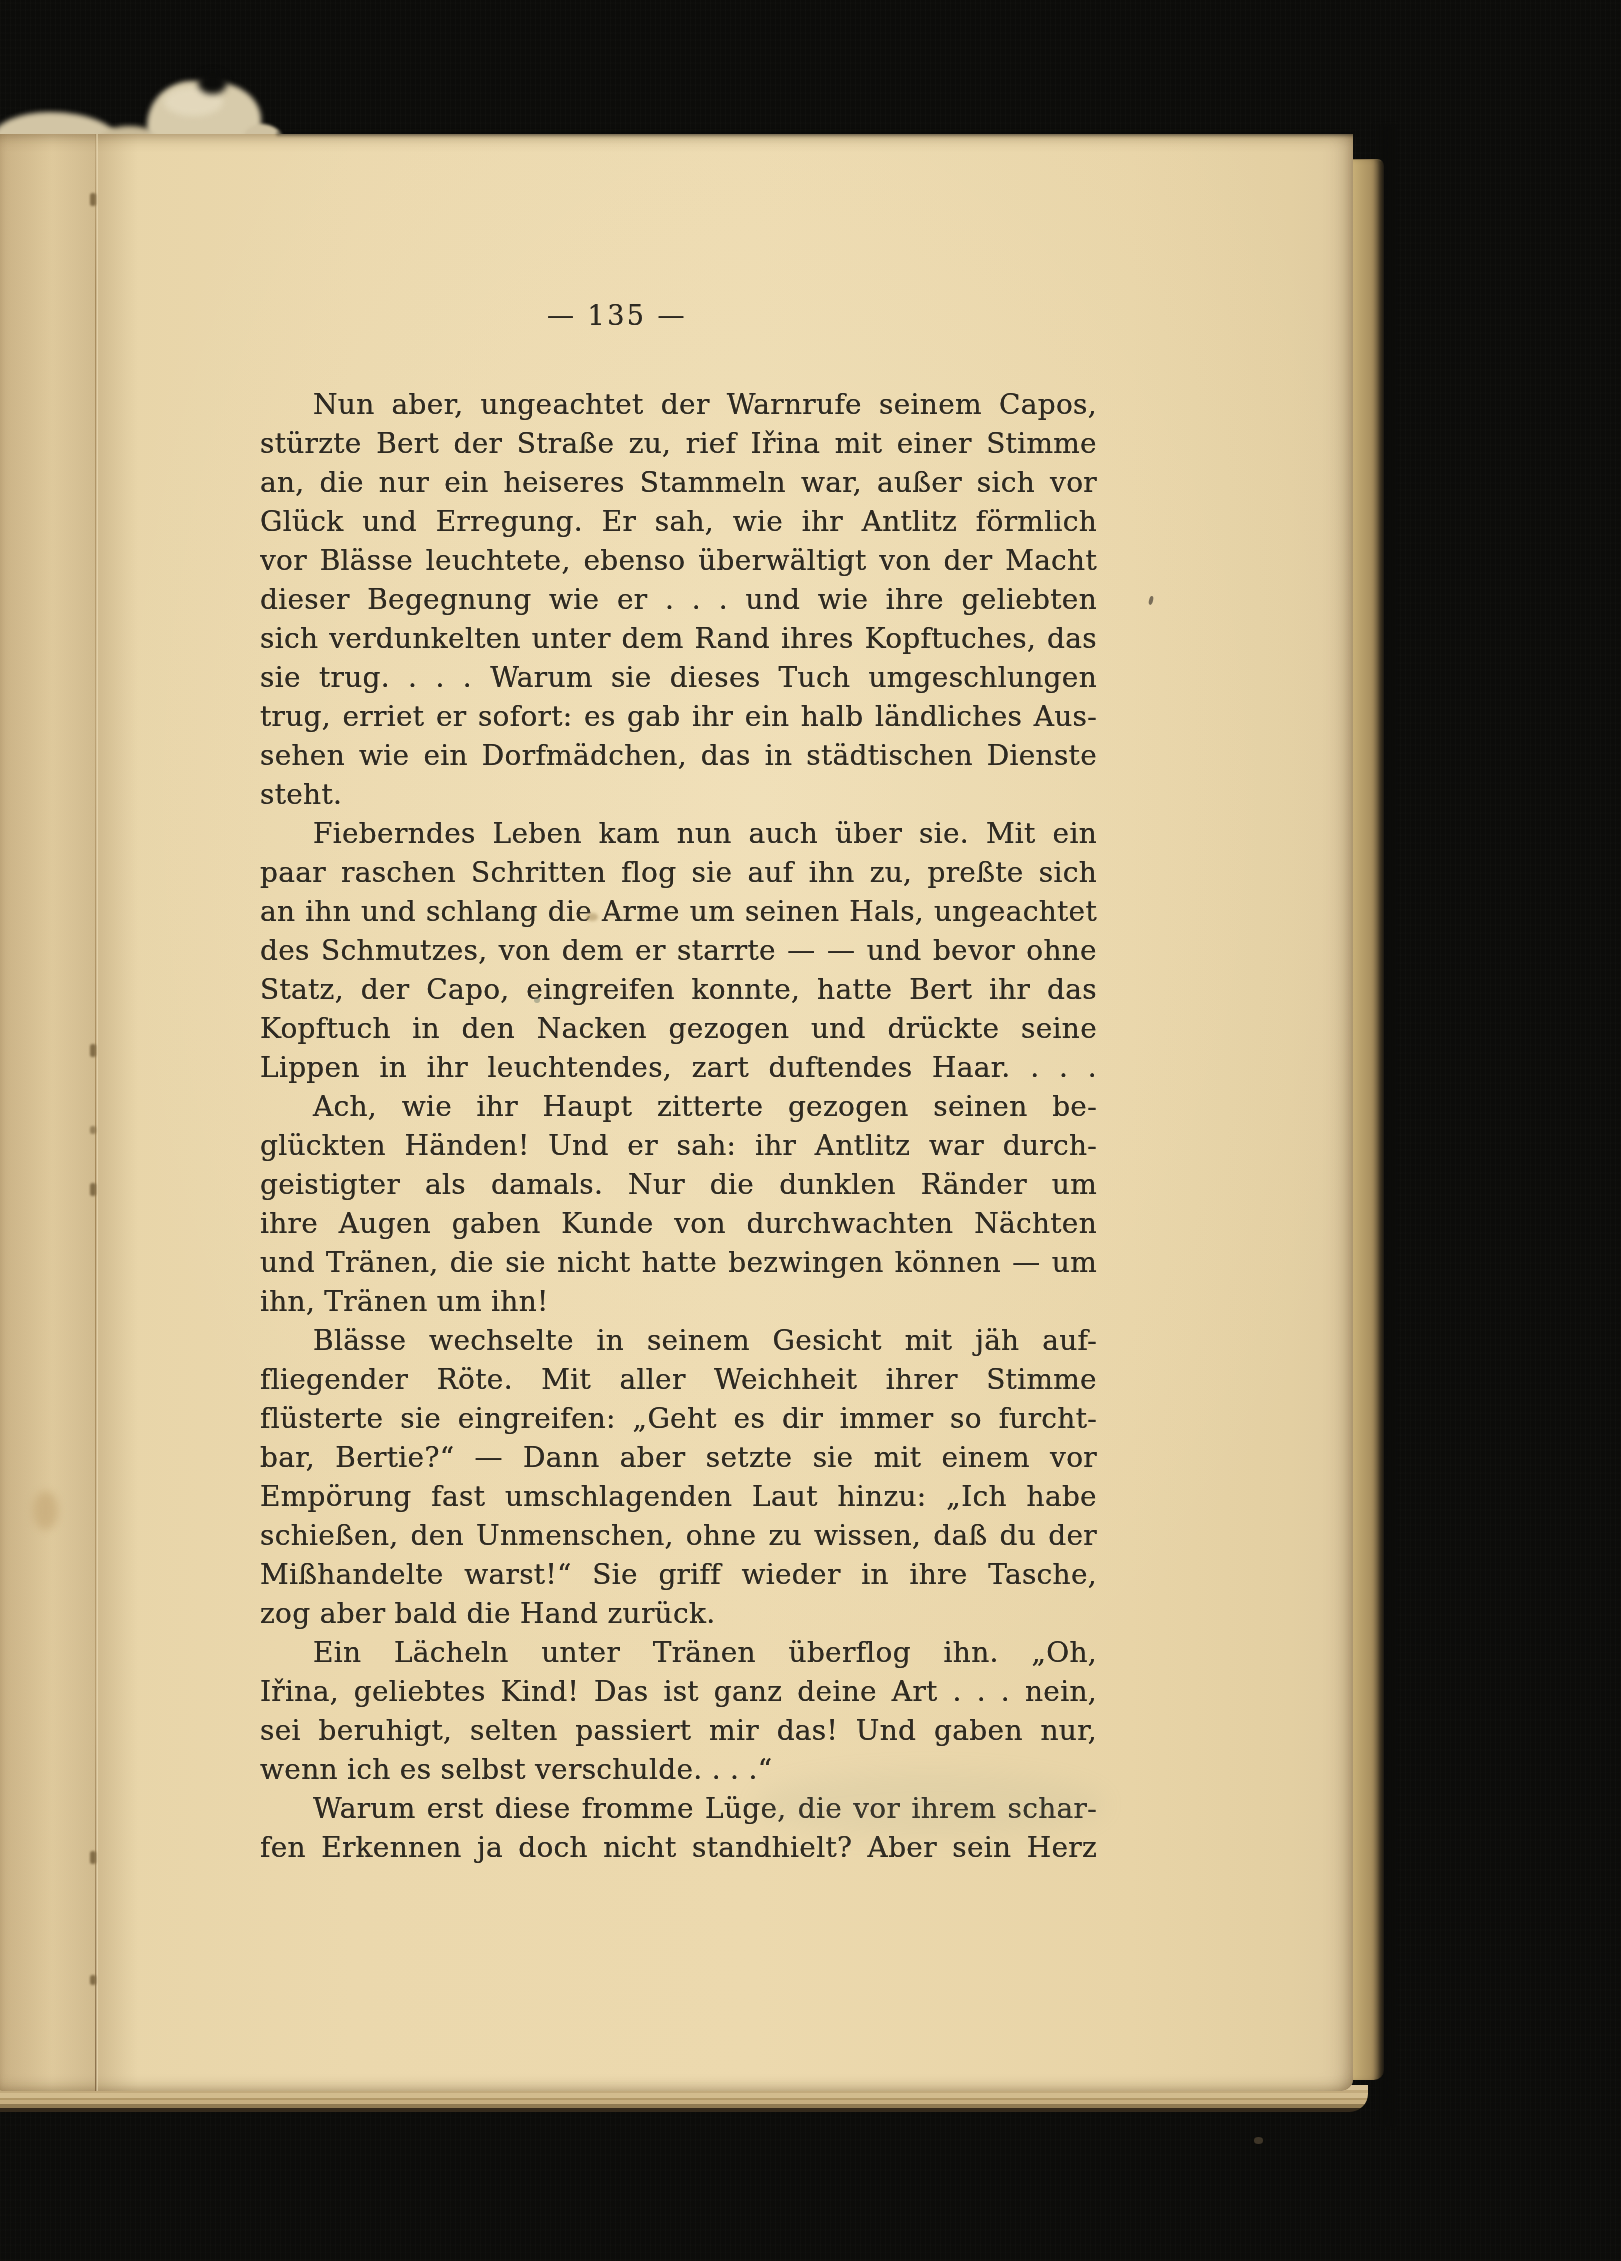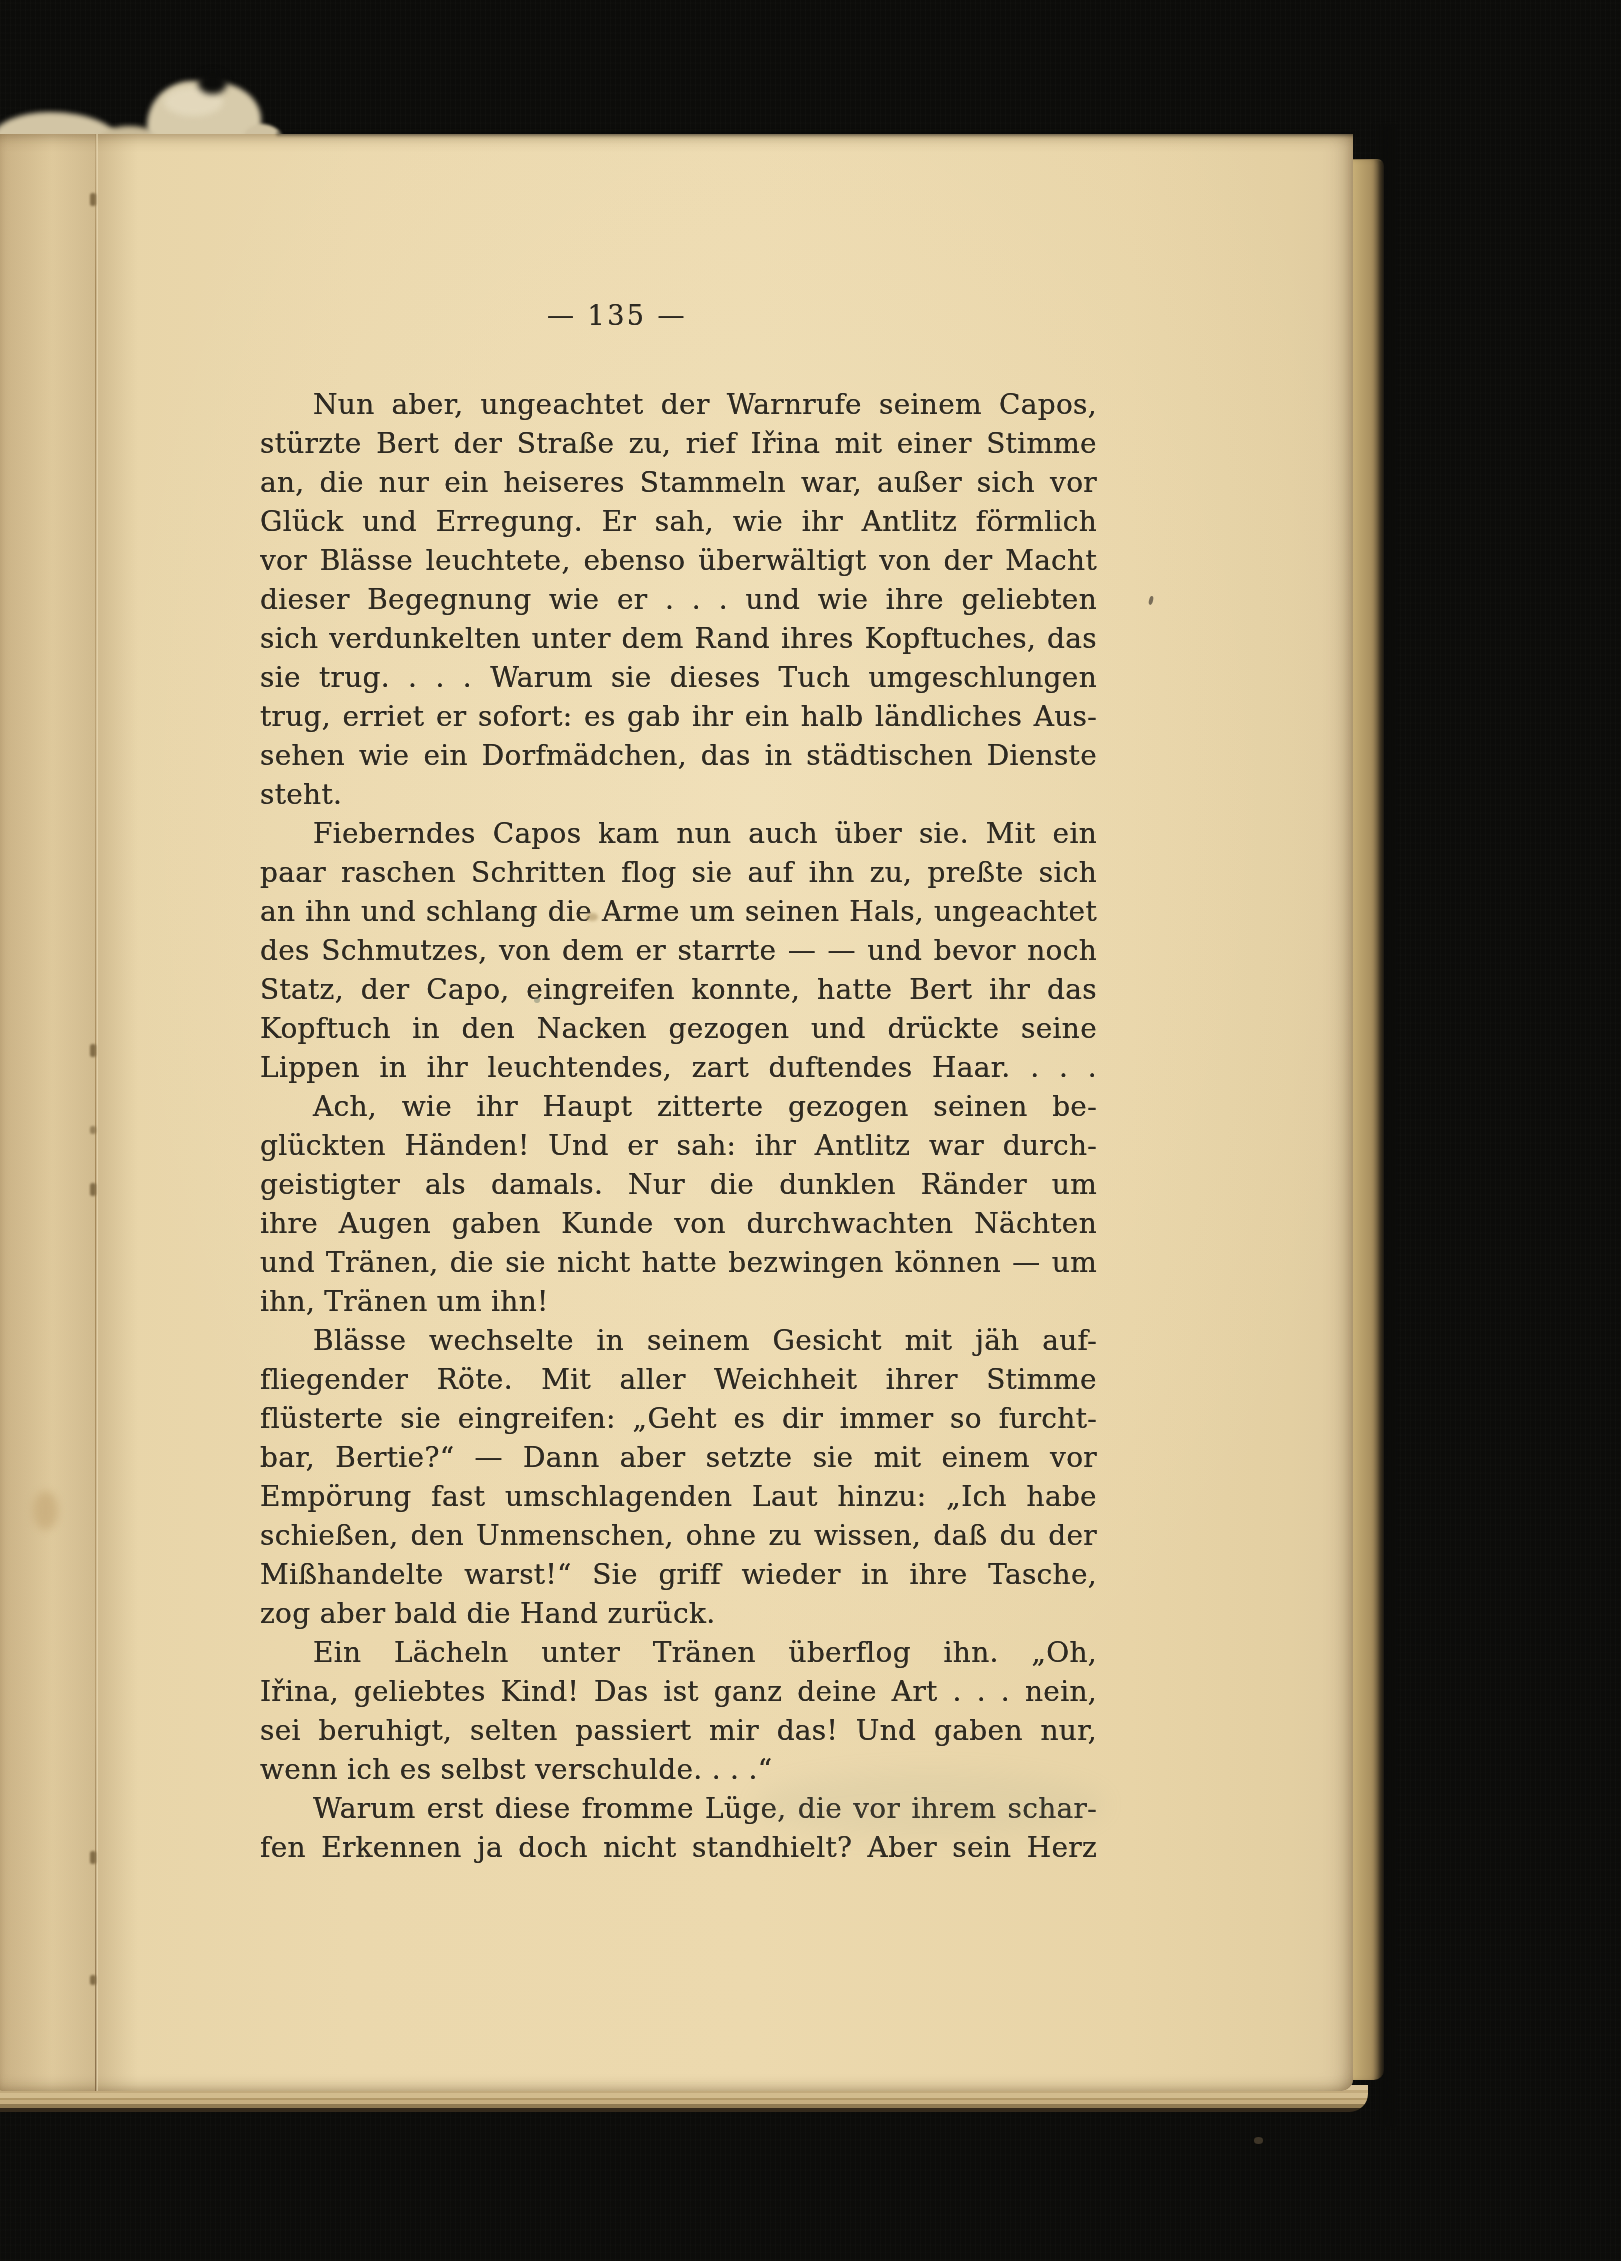--- a/index.html
+++ b/index.html
@@ -171,24 +171,24 @@
           <div class="line just">Glück und Erregung. Er sah, wie ihr Antlitz förmlich</div>
           <div class="line just">vor Blässe leuchtete, ebenso überwältigt von der Macht</div>
           <div class="line just">dieser Begegnung wie er . . . und wie ihre geliebten Augen</div>
           <div class="line just">sich verdunkelten unter dem Rand ihres Kopftuches, das</div>
           <div class="line just">sie trug. . . . Warum sie dieses Tuch umgeschlungen</div>
           <div class="line just">trug, erriet er sofort: es gab ihr ein halb ländliches Aus-</div>
           <div class="line just">sehen wie ein Dorfmädchen, das in städtischen Dienste</div>
           <div class="line">steht.</div>
         </div>
         <div>
-          <div class="line just ind">Fieberndes Capos kam nun auch über sie. Mit ein</div>
+          <div class="line just ind">Fieberndes Leben kam nun auch über sie. Mit ein</div>
           <div class="line just">paar raschen Schritten flog sie auf ihn zu, preßte sich</div>
           <div class="line just">an ihn und schlang die Arme um seinen Hals, ungeachtet</div>
-          <div class="line just">des Schmutzes, von dem er starrte — — und bevor noch</div>
+          <div class="line just">des Schmutzes, von dem er starrte — — und bevor ohne</div>
           <div class="line just">Statz, der Capo, eingreifen konnte, hatte Bert ihr das</div>
           <div class="line just">Kopftuch in den Nacken gezogen und drückte seine</div>
           <div class="line just">Lippen in ihr leuchtendes, zart duftendes Haar. . . .</div>
         </div>
         <div>
           <div class="line just ind">Ach, wie ihr Haupt zitterte gezogen seinen be-</div>
           <div class="line just">glückten Händen! Und er sah: ihr Antlitz war durch-</div>
           <div class="line just">geistigter als damals. Nur die dunklen Ränder um</div>
           <div class="line just">ihre Augen gaben Kunde von durchwachten Nächten</div>
           <div class="line just">und Tränen, die sie nicht hatte bezwingen können — um</div>

